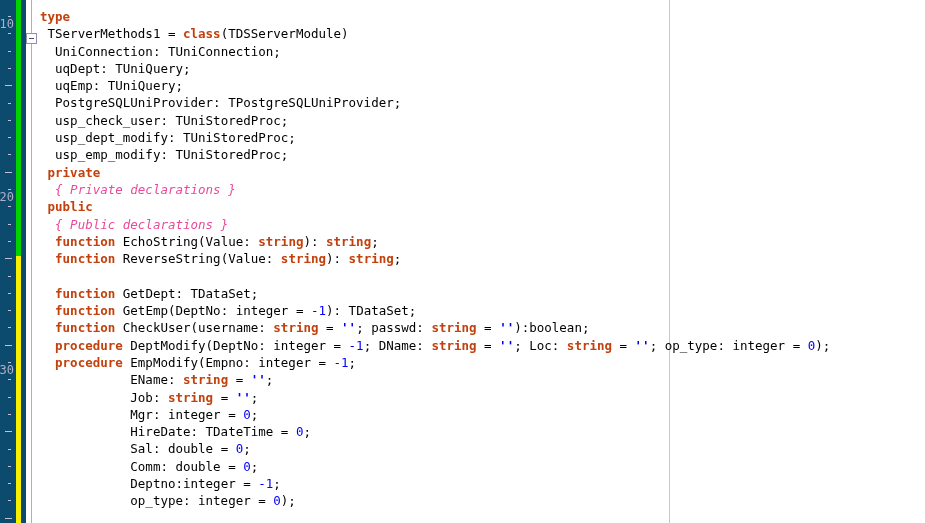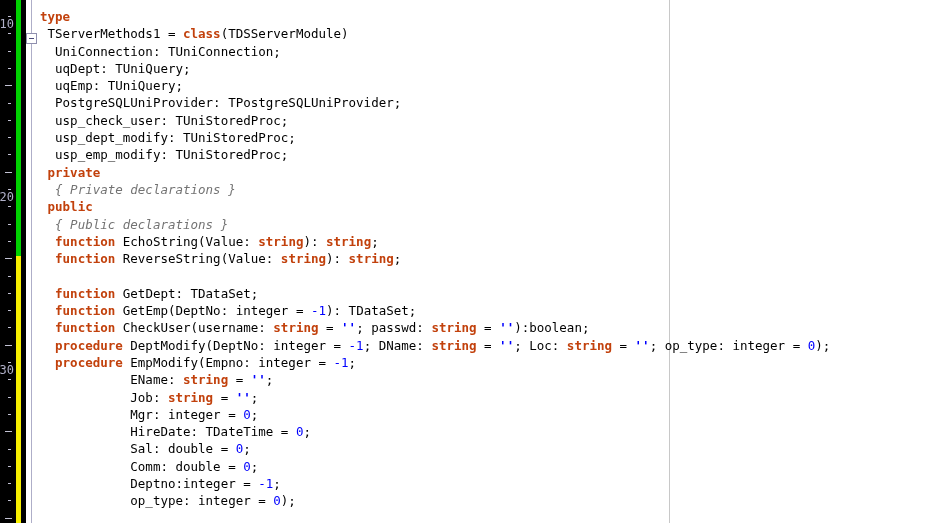--- a/index.html
+++ b/index.html
@@ -21,21 +21,21 @@
     background: #ffffff;
     overflow: hidden;
   }
 
   
   #gutter {
     position: absolute;
     left: 0; top: 0;
     width: 26px;
     height: 523px;
-    background: #000000;
+    background: #0c4a6e;
   }
   .ln {
     position: absolute;
     left: -4px;
     width: 18px;
     text-align: right;
     font-family: "DejaVu Sans Mono", "Liberation Mono", monospace;
     font-size: 12px;
     color: #b0b0c8;
     line-height: 17px;
@@ -109,21 +109,21 @@
     font-size: 12.5px;
     line-height: 17.3px;
     white-space: pre;
     color: #000000;
   }
   .line {
     height: 17.3px;
     white-space: pre;
   }
   .kw   { color: #c2410c; font-weight: bold; }
-  .cmt  { color: #737373; font-style: italic; }
+  .cmt  { color: #ec4899; font-style: italic; }
   .num  { color: #0000ff; }
   .str  { color: #0000ff; font-weight: bold; }
   .id   { color: #000000; }
 </style>
 </head>
 <body>
 
 <div id="editor">
 
   <div id="gutter">

